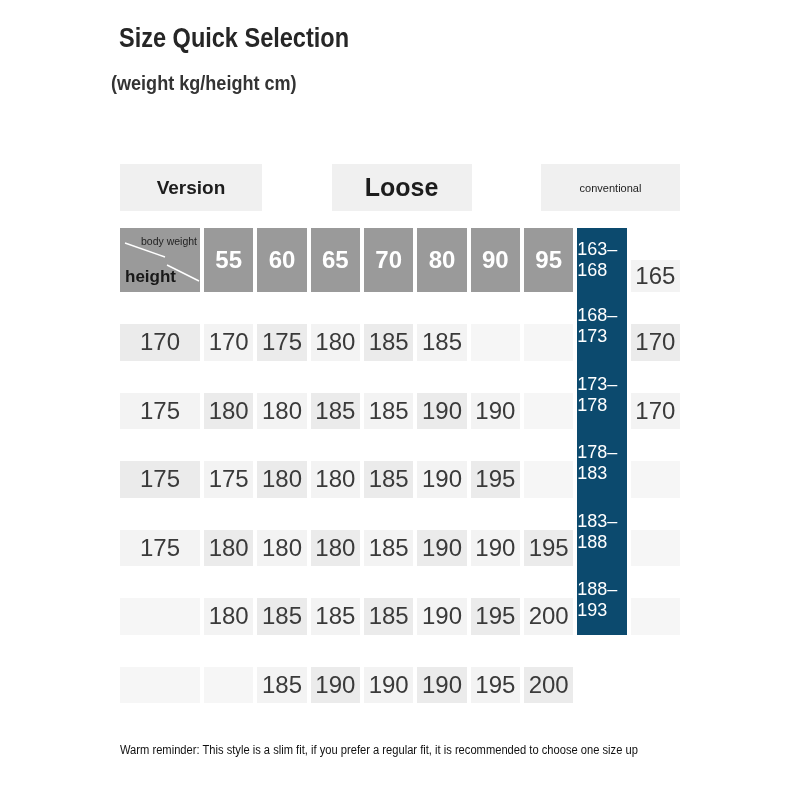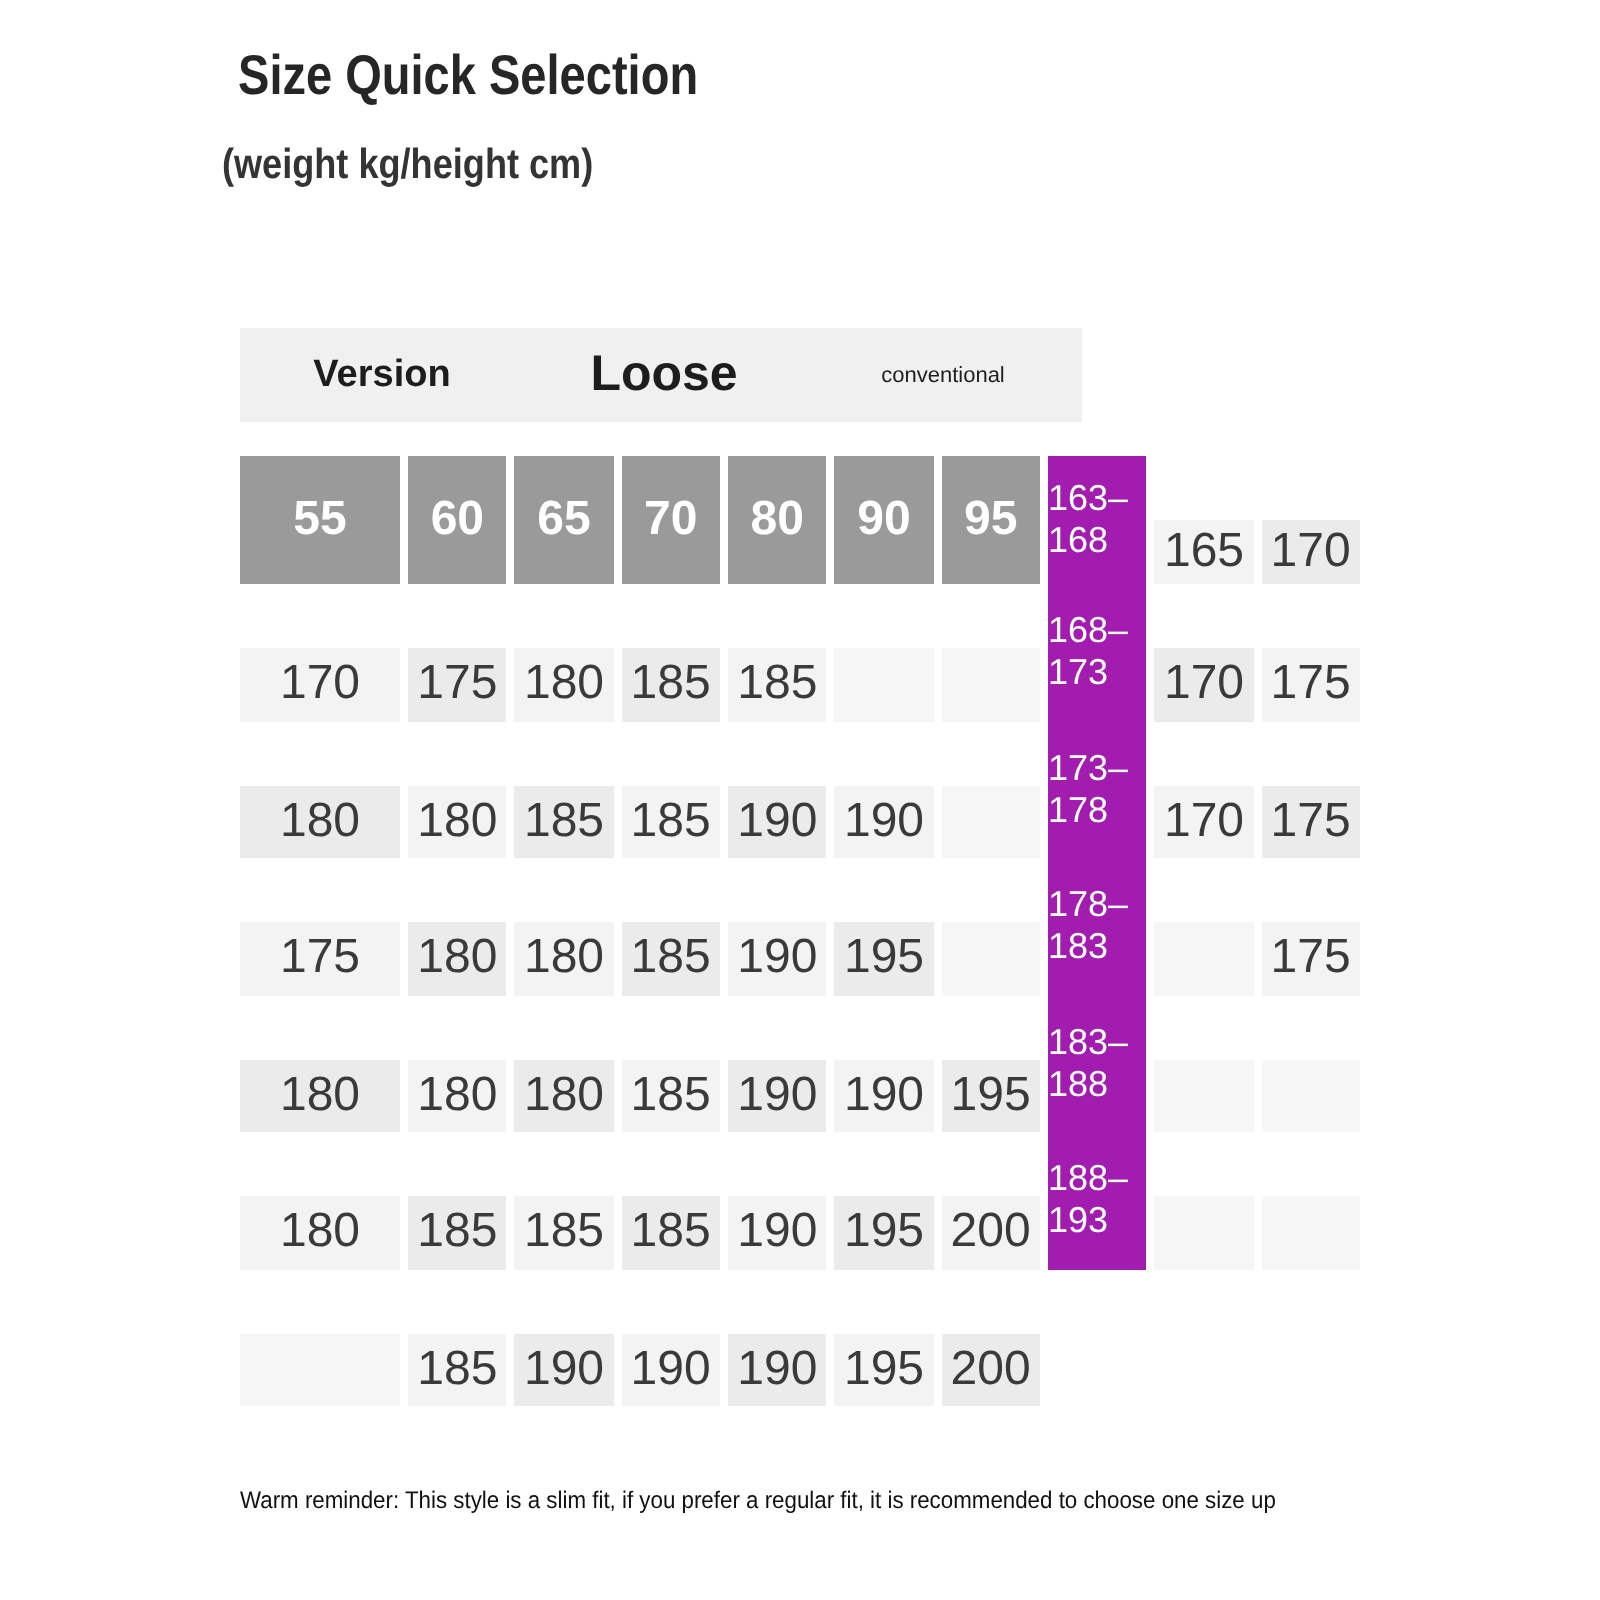--- a/index.html
+++ b/index.html
@@ -22,20 +22,21 @@
     left:111px; top:71px;
     font-size:21px; font-weight:700; color:#343434;
     transform:scaleX(0.86); transform-origin:left center;
     white-space:nowrap;
   }
 
   
   #version-bar {
     left:120px; top:164px; width:560px; height:47px;
     display:flex;
+    justify-content:space-between;
   }
   .vseg {
     display:flex; align-items:center; justify-content:center;
     height:100%; background:#f0f0f0; color:#1d1d1d;
     white-space:nowrap;
   }
   .vseg.version-label { width:142px; font-size:19px; font-weight:700; }
   .vseg.opt-selected  { width:139px; font-size:19px; font-weight:700; background:#9a9a9a; color:#141414; }
   .vseg.opt-small     { width:139px; font-size:11px; font-weight:500; }
   .vseg.opt-large     { width:140px; font-size:25px; font-weight:600; }
@@ -61,21 +62,21 @@
   .corner .side-label {
     position:absolute; bottom:5px; left:5px;
     font-size:17px; color:#181818; font-weight:700;
   }
   .corner svg { position:absolute; inset:0; }
   .whdr {
     background:#9a9a9a; color:#ffffff;
     font-size:24px; font-weight:600;
   }
   .rlabel {
-    background:#a21caf; color:#ffffff;
+    background:#0c4a6e; color:#ffffff;
     font-size:18px; font-weight:500; letter-spacing:0px;
   }
   .szcell { font-size:24px; color:#3a3a3a; font-weight:400;margin-top:32px; }
   .bg-a { background:#f3f3f3; }
   .bg-b { background:#ebebeb; }
   .bg-empty { background:#f6f6f6; }
 
   
   #reminder {
     left:120px; top:743px;
@@ -90,20 +91,28 @@
 <div class="abs" id="title">Size Quick Selection</div>
 <div class="abs" id="subtitle">(weight kg/height cm)</div>
 
 <div class="abs" id="version-bar">
   <div class="vseg version-label">Version</div>
   <div class="vseg opt-large">Loose</div>
   <div class="vseg opt-small">conventional</div>
 </div>
 
 <div class="abs" id="size-grid">
+  <div class="gcell corner">
+    <svg viewBox="0 0 80 64">
+      <line x1="5" y1="15" x2="45" y2="29" stroke="#ffffff" stroke-width="1.4"></line>
+      <line x1="47" y1="37" x2="79" y2="53" stroke="#ffffff" stroke-width="1.4"></line>
+    </svg>
+    <span class="top-label">body weight</span>
+    <span class="side-label">height</span>
+  </div>
 
 <div class="gcell whdr">55</div>
     <div class="gcell whdr">60</div>
     <div class="gcell whdr">65</div>
     <div class="gcell whdr">70</div>
     <div class="gcell whdr">80</div>
     <div class="gcell whdr">90</div>
     <div class="gcell whdr">95</div>
     <div class="gcell rlabel">163–168</div>
     <div class="gcell szcell bg-a">165</div>

